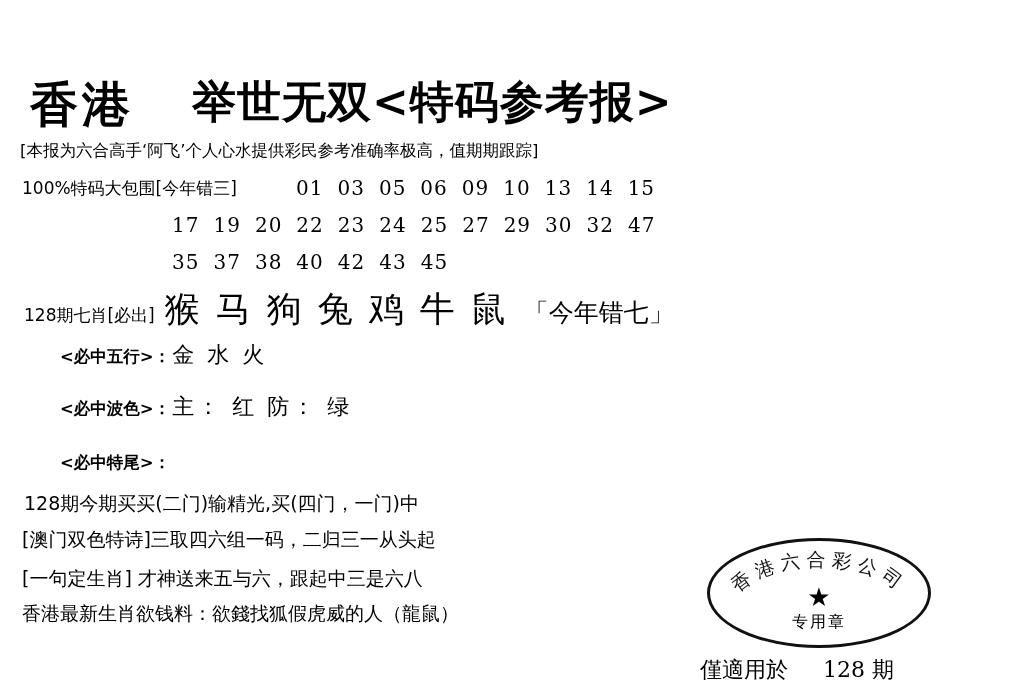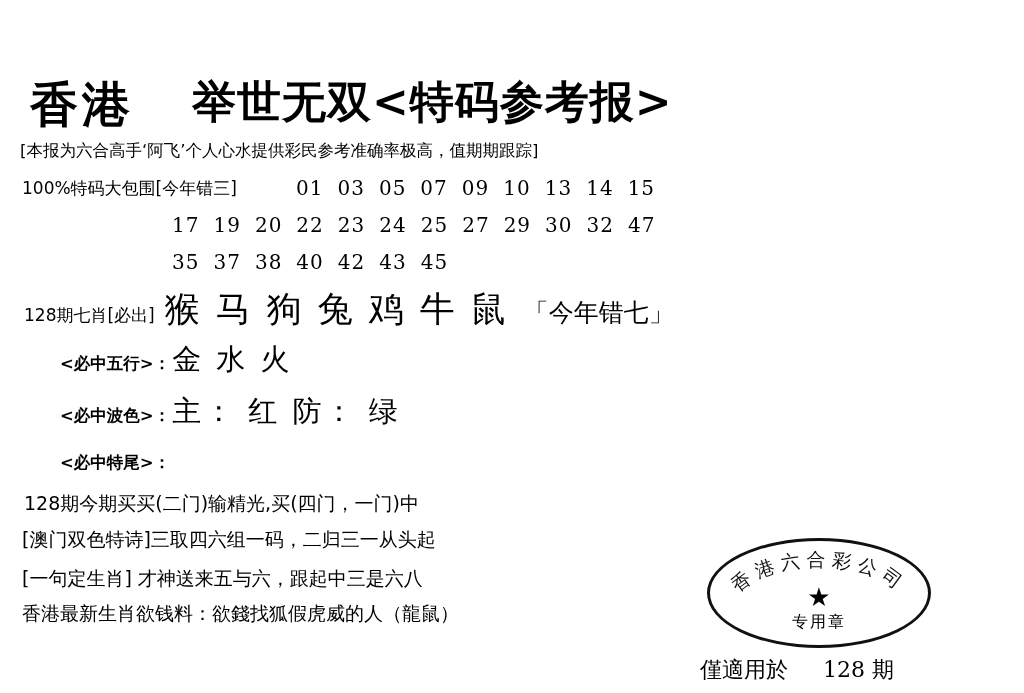--- a/index.html
+++ b/index.html
@@ -110,21 +110,21 @@
     white-space: nowrap;
     display: flex;
     align-items: baseline;
   }
   .pick .lbl {
     font-size: 16.5px;
     font-weight: bold;
   }
   .pick .val {
     font-family: "DejaVu Serif", serif;
-    font-size: 29px;
+    font-size: 22px;
     letter-spacing: 3px;
     margin-left: 2px;
   }
   .pick.wuxing { left: 60px; top: 340px; }
   .pick.bose   { left: 60px; top: 392px; }
   .pick.tewei  { left: 60px; top: 452px; flex-direction: column; }
   .pick.tewei .val {
     font-size: 24px;
     letter-spacing: 0px;
   }
@@ -203,21 +203,21 @@
 <div class="page">
 
   <div class="header-row">
     <div class="brand">香港</div>
     <div class="headline">举世无双&lt;特码参考报&gt;</div>
   </div>
 
   <div class="notice">[本报为六合高手‘阿飞’个人心水提供彩民参考准确率极高，值期期跟踪]</div>
 
   <div class="pkg-label">100%特码大包围[今年错三]</div>
-  <div class="pkg-row r1"><span>01</span><span>03</span><span>05</span><span>07</span><span>09</span><span>10</span><span>13</span><span>14</span><span>15</span></div>
+  <div class="pkg-row r1"><span>01</span><span>03</span><span>05</span><span>06</span><span>09</span><span>10</span><span>13</span><span>14</span><span>15</span></div>
   <div class="pkg-row r2"><span>17</span><span>19</span><span>20</span><span>22</span><span>23</span><span>24</span><span>25</span><span>27</span><span>29</span><span>30</span><span>32</span><span>47</span></div>
   <div class="pkg-row r3"><span>35</span><span>37</span><span>38</span><span>40</span><span>42</span><span>43</span><span>45</span></div>
 
   <div class="zodiac-line">
     <div class="zodiac-label">128期七肖[必出]</div>
     <div class="zodiac-items"><span>猴</span><span>马</span><span>狗</span><span>兔</span><span>鸡</span><span>牛</span><span>鼠</span></div>
     <div class="zodiac-note">「今年错七」</div>
   </div>
 
   <div class="pick wuxing">

